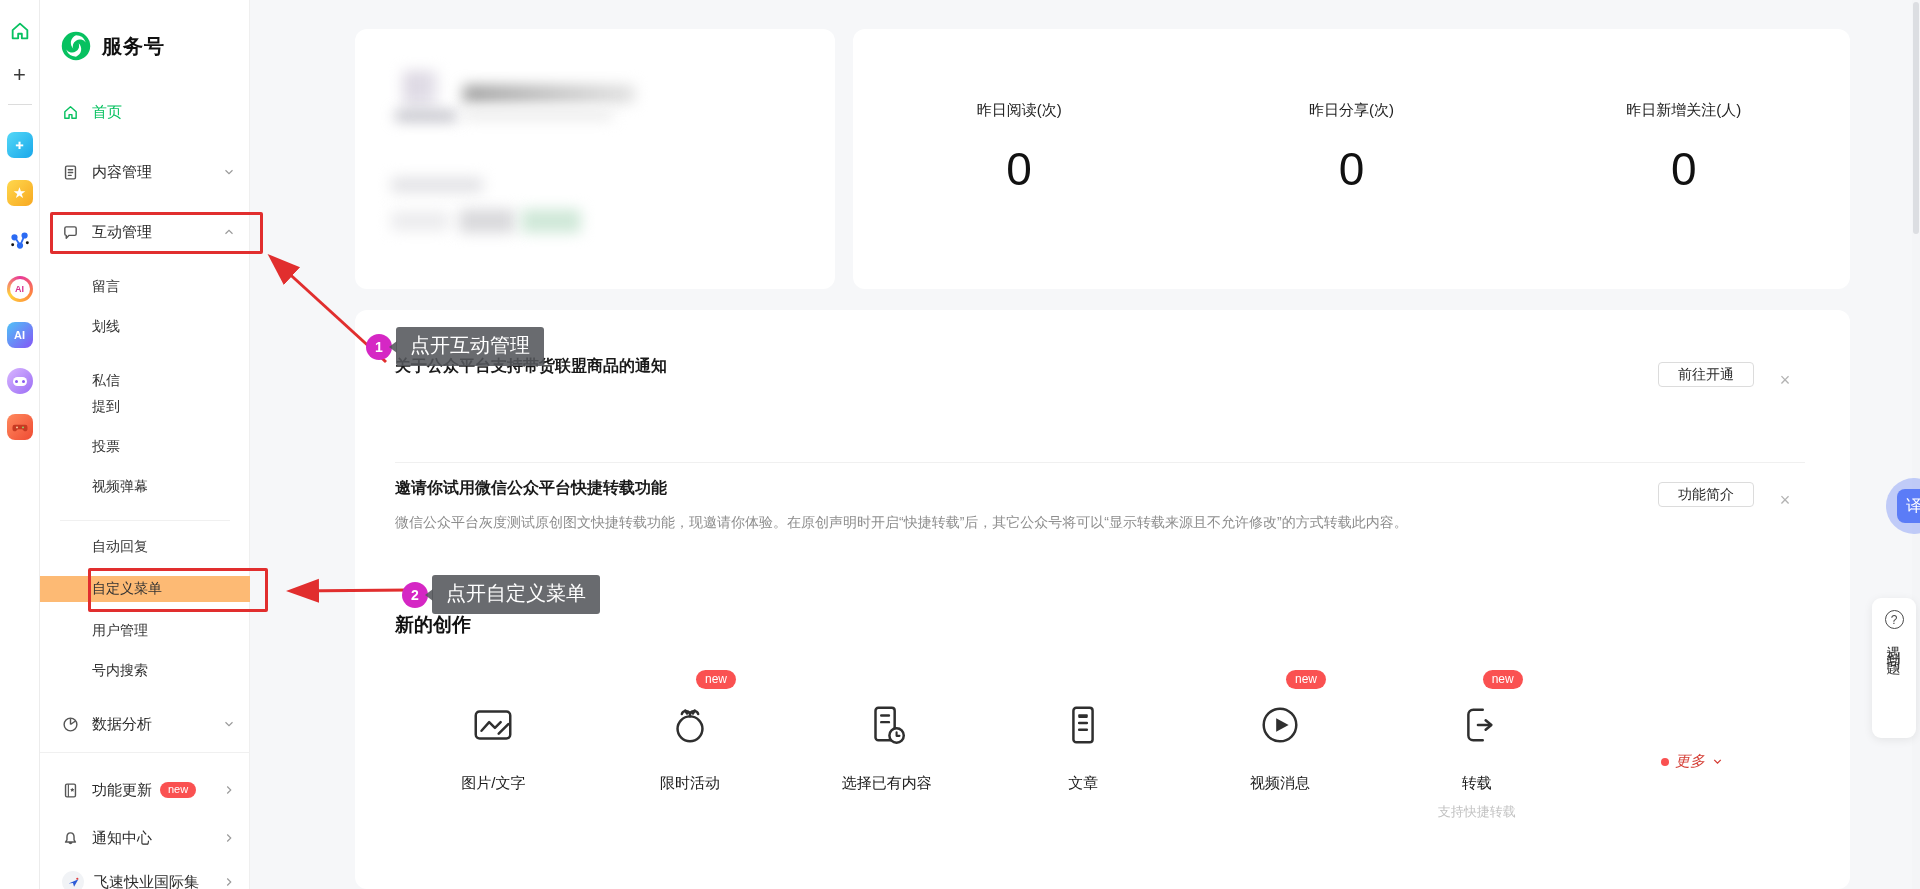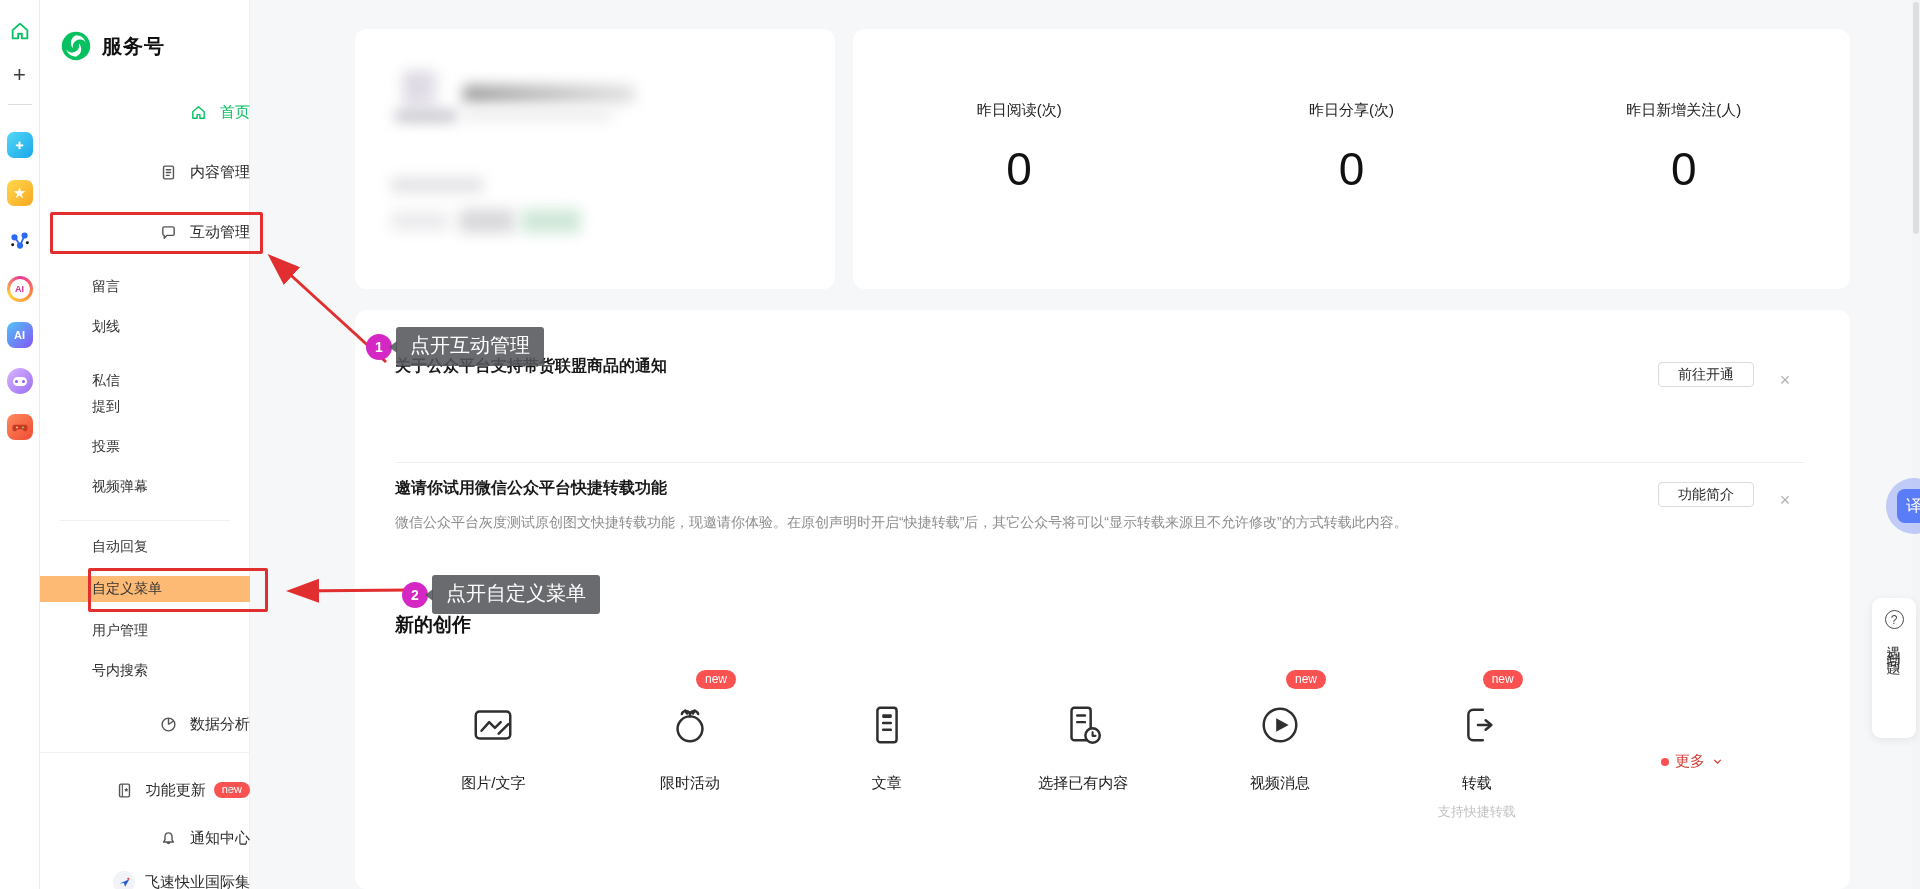--- a/index.html
+++ b/index.html
@@ -20,21 +20,21 @@
   .robot-face { width:14px; height:9px; background:#fff; border-radius:5px; position:relative; }
   .robot-face::before,.robot-face::after { content:""; position:absolute; top:3px; width:3px; height:3px; border-radius:50%; background:#8a5cf0; }
   .robot-face::before { left:2px; } .robot-face::after { right:2px; }
   .tile-game { background:linear-gradient(135deg,#ff8a5e,#ef4b33); border-radius:8px; }
 
   
   .sidebar { position:absolute; left:40px; top:0; width:210px; height:889px; background:#fff; border-right:1px solid #efefef; z-index:4; }
   .logo-row { position:absolute; left:20px; top:30px; display:flex; align-items:center; gap:10px; }
   .logo-swirl { width:32px; height:32px; }
   .logo-text { font-size:20px; font-weight:bold; color:#111; letter-spacing:1px; }
-  .side-row { position:absolute; left:0; width:210px; height:28px; display:flex; align-items:center; padding-left:22px; font-size:15px; color:#2b2b2b; cursor:pointer;justify-content:flex-end; }
+  .side-row { position:absolute; left:0; width:210px; height:28px; display:flex; align-items:center; padding-left:22px; font-size:15px; color:#2b2b2b; cursor:pointer; }
   .side-row .mi { width:17px; height:17px; margin-right:13px; flex:0 0 auto; display:flex; }
   .side-row .chev { position:absolute; right:14px; width:14px; height:14px; color:#9a9a9a; }
   .side-row.green { color:#07c160; }
   .sub-row { position:absolute; left:0; width:210px; height:26px; display:flex; align-items:center; padding-left:52px; font-size:14px; color:#333; cursor:pointer; }
   .sub-row.hl { background:#fdba74; }
   .side-divider { position:absolute; left:20px; width:170px; height:1px; background:#f0f0f0; }
   .side-divider.full { left:0; width:210px; }
   .pill-new { background:#fa5151; color:#fff; font-size:11px; padding:2px 8px 3px; border-radius:9px; margin-left:8px; line-height:1; }
   .partner-avatar { width:22px; height:22px; border-radius:50%; background:#f1f3f6; margin-right:10px; display:flex; align-items:center; justify-content:center; flex:0 0 auto; }
   .partner-label { white-space:nowrap; overflow:hidden; max-width:118px; }
@@ -56,21 +56,21 @@
   .notice-btn { position:absolute; left:1303px; width:96px; height:25px; background:#fff; border:1px solid #dcdcdc; border-radius:4px; font-size:14px; color:#2b2b2b; display:flex; align-items:center; justify-content:center; cursor:pointer; }
   .notice-close { position:absolute; left:1420px; width:20px; height:20px; color:#b3b3b3; font-size:18px; line-height:20px; text-align:center; cursor:pointer; }
   .notice-divider { position:absolute; left:40px; width:1410px; height:1px; background:#f0f0f0; }
   .creation-title { position:absolute; left:40px; top:302px; font-size:19px; font-weight:bold; color:#111; }
   .creation-row { position:absolute; left:40px; top:392px; width:1180px; display:flex; }
   .creation-item { flex:1; position:relative; display:flex; flex-direction:column; align-items:center; cursor:pointer; }
   .creation-item .cicon { width:46px; height:46px; }
   .creation-label { margin-top:26px; font-size:15px; color:#1a1a1a; }
   .creation-sub { margin-top:10px; font-size:13px; color:#c2c2c2; }
   .badge-new { position:absolute; top:-32px; left:calc(50% + 6px); background:#fa5151; color:#fff; font-size:12px; padding:3px 9px 4px; border-radius:11px; line-height:1; }
-  .more-link { position:absolute; left:1306px; top:442px; display:flex; align-items:center; gap:6px; color:#d43c33; font-size:15px; cursor:pointer; }
+  .more-link { position:absolute; left:1306px; top:442px; display:flex; align-items:center; gap:6px; color:#d43c33; font-size:15px; cursor:pointer;font-style:italic; }
   .more-dot { width:8px; height:8px; border-radius:50%; background:#fa5151; }
 
   
   .anno { position:absolute; z-index:20; pointer-events:none; }
   .redbox { border:3px solid #e12e2e; border-radius:2px; background:transparent; }
   .step-circle { width:26px; height:26px; border-radius:50%; background:#d527c4; color:#fff; font-size:14px; font-weight:bold; display:flex; align-items:center; justify-content:center; }
   .step-tip { background:rgba(84,87,91,.88); color:#fff; font-size:20px; padding:5px 14px 7px; border-radius:3px; position:relative; white-space:nowrap; }
   .step-tip::before { content:""; position:absolute; left:-7px; top:50%; transform:translateY(-50%); border-top:6px solid transparent; border-bottom:6px solid transparent; border-right:8px solid rgba(84,87,91,.88); }
   .anno-flex { display:flex; align-items:center; gap:4px; }
 
@@ -336,37 +336,37 @@
             <path d="M24 12 c-2.5 -4 -7.5 -3 -8.5 0.5"></path>
             <path d="M24 12 c2.5 -4 7.5 -3 8.5 0.5"></path>
             <path d="M19 9 l2 3 M29 9 l-2 3"></path>
           </g>
         </svg>
       <div class="creation-label">限时活动</div>
     </div>
     <div class="creation-item">
       <svg class="cicon" viewBox="0 0 48 48">
           <g fill="none" stroke="#2f2f2f" stroke-width="2.6" stroke-linecap="round" stroke-linejoin="round">
-            <rect x="14" y="6" width="20" height="36" rx="3"></rect>
-            <path d="M20 14 h8 M20 15.5 h8" stroke-width="2.2"></path>
-            <path d="M20 22 h8 M20 29 h8"></path>
-          </g>
-        </svg>
-      <div class="creation-label">文章</div>
-    </div>
-    <div class="creation-item">
-      <svg class="cicon" viewBox="0 0 48 48">
-          <g fill="none" stroke="#2f2f2f" stroke-width="2.6" stroke-linecap="round" stroke-linejoin="round">
             <rect x="12" y="6" width="20" height="34" rx="3"></rect>
             <path d="M18 14 h8 M18 21 h8"></path>
             <circle cx="34" cy="35" r="7.5" fill="#fff"></circle>
             <path d="M34 31.5 v3.8 h3" stroke-width="2.2"></path>
           </g>
         </svg>
       <div class="creation-label">选择已有内容</div>
+    </div>
+    <div class="creation-item">
+      <svg class="cicon" viewBox="0 0 48 48">
+          <g fill="none" stroke="#2f2f2f" stroke-width="2.6" stroke-linecap="round" stroke-linejoin="round">
+            <rect x="14" y="6" width="20" height="36" rx="3"></rect>
+            <path d="M20 14 h8 M20 15.5 h8" stroke-width="2.2"></path>
+            <path d="M20 22 h8 M20 29 h8"></path>
+          </g>
+        </svg>
+      <div class="creation-label">文章</div>
     </div>
     <div class="creation-item">
       <span class="badge-new">new</span>
       <svg class="cicon" viewBox="0 0 48 48">
           <circle cx="24" cy="24" r="17" fill="none" stroke="#2f2f2f" stroke-width="2.6"></circle>
           <polygon points="20,17 33,24 20,31" fill="#2f2f2f"></polygon>
         </svg>
       <div class="creation-label">视频消息</div>
     </div>
     <div class="creation-item">

